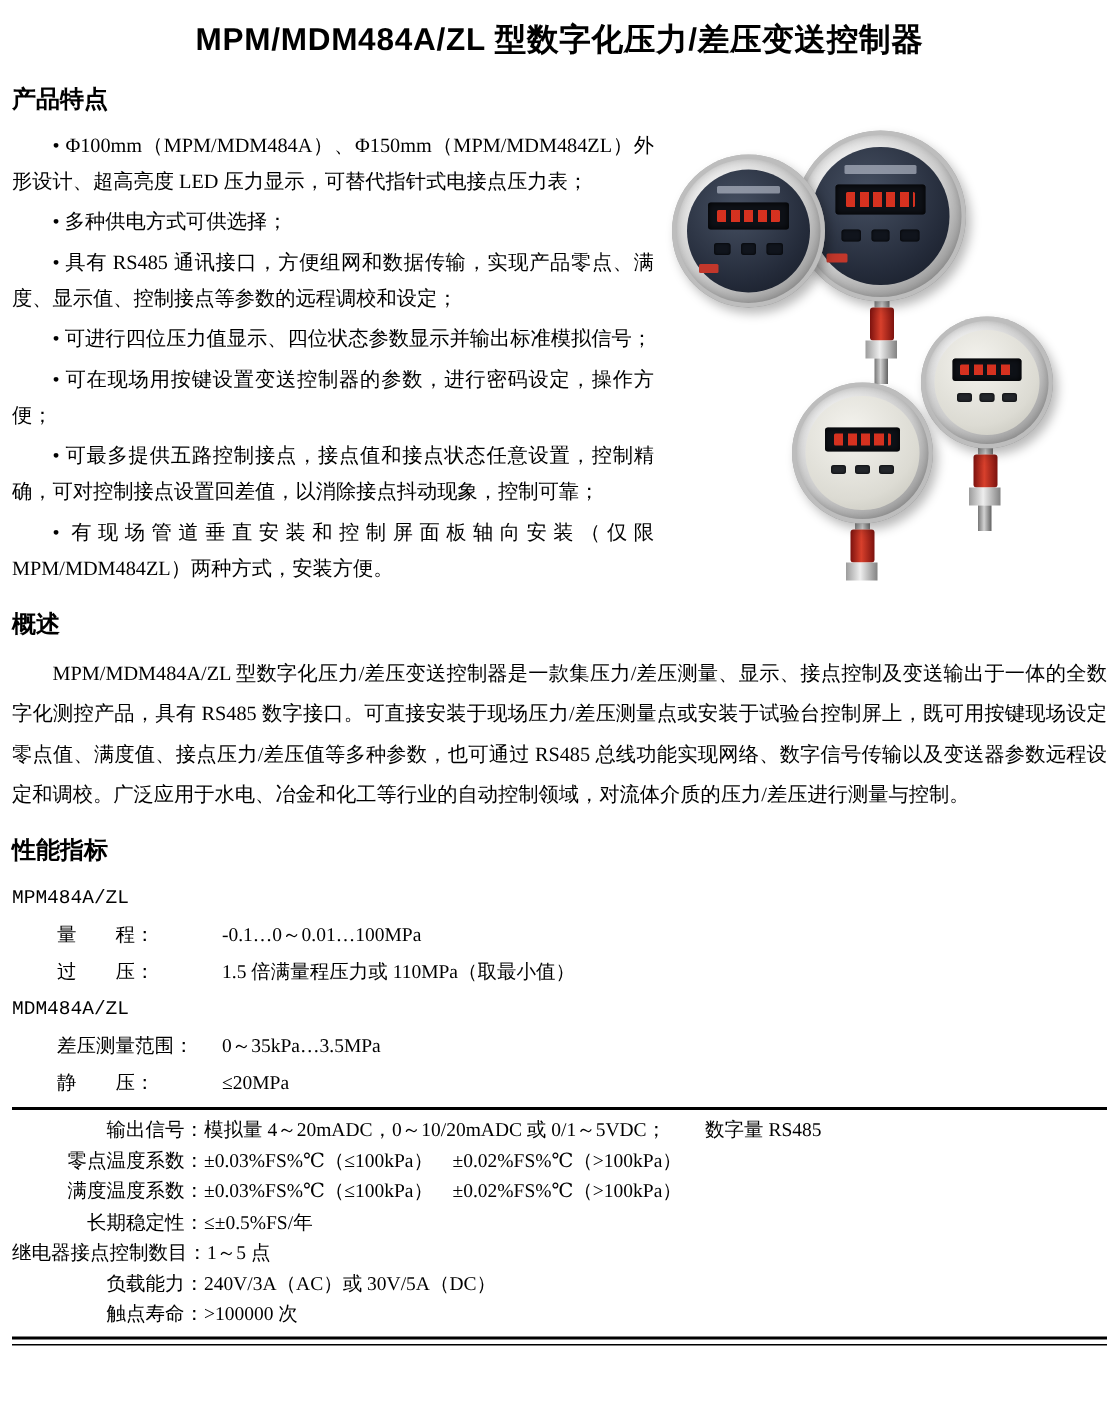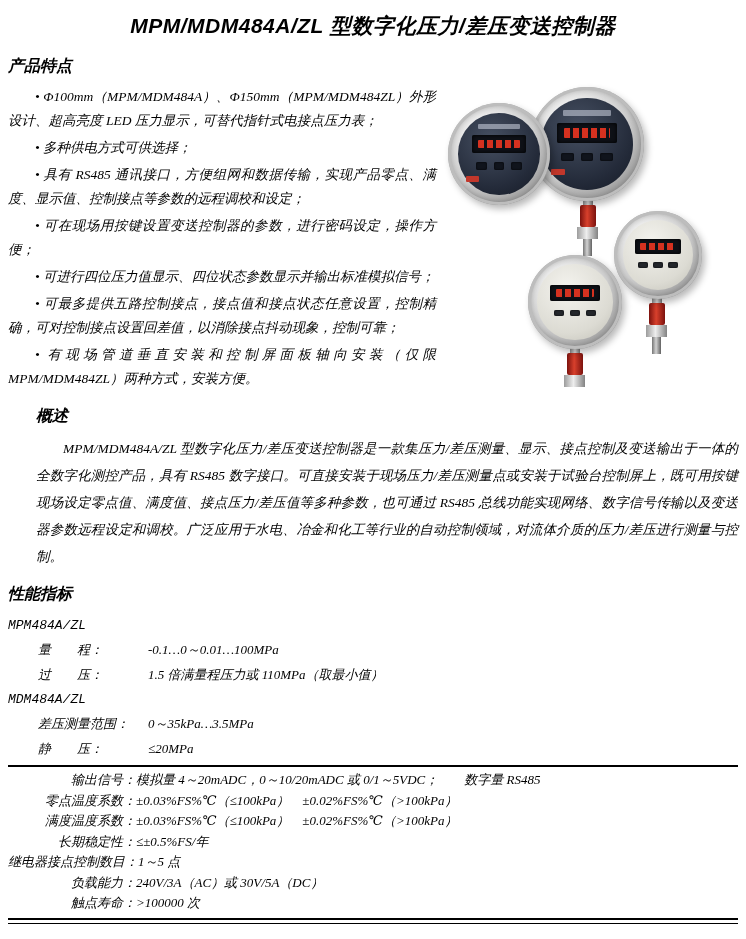--- a/index.html
+++ b/index.html
@@ -1,20 +1,20 @@
 <!DOCTYPE html>
 <html><head>
 <meta charset="utf-8">
 <style>
   html,body{margin:0;padding:0;background:#ffffff;}
   body{
     width:746px;height:939px;position:relative;overflow:hidden;
     font-family:"Liberation Serif","DejaVu Serif",serif;color:#000;
   }
-  .page{padding:8px 8px 0 8px;box-sizing:border-box;font-style:italic;}
+  .page{padding:8px 8px 0 8px;box-sizing:border-box;}
 
   h1.title{
     font-family:"Liberation Sans","DejaVu Sans",sans-serif;
     font-weight:bold;font-size:21px;text-align:center;
     margin:4px 0 16px 0;letter-spacing:.5px;
   }
   h2.sec{
     font-family:"Liberation Sans","DejaVu Sans",sans-serif;
     font-weight:bold;font-size:16px;margin:0 0 8px 0;
   }
@@ -54,21 +54,21 @@
 
   .g-b{left:84px;top:0;width:114px;height:114px;z-index:1;}
   .s-b{left:131px;top:110px;z-index:0;}
   .g-a{left:2px;top:16px;width:102px;height:102px;z-index:2;}
   .g-c{left:168px;top:124px;width:88px;height:88px;z-index:2;}
   .s-c{left:200px;top:208px;z-index:1;}
   .g-d{left:82px;top:168px;width:94px;height:94px;z-index:3;}
   .s-d{left:118px;top:258px;z-index:2;}
 
   
-  .overview{margin-top:12px;margin-left:28px;}
+  .overview{margin-top:12px;}
   .overview p{margin:0;font-size:13.5px;line-height:27px;text-align:justify;text-indent:2em;}
 
   
   .specs{margin-top:14px;font-size:13px;}
   .specs h2{margin-bottom:10px;}
   .model{font-family:"Liberation Mono","DejaVu Sans Mono",monospace;font-size:13px;line-height:22px;margin-top:2px;}
   .grow{display:flex;line-height:25px;padding-left:30px;white-space:pre-wrap;}
   .glabel{flex:none;width:110px;}
   .trow{display:flex;line-height:20.5px;white-space:pre-wrap;text-align:right;}
   .tlabel{flex:none;min-width:128px;white-space:pre;}
@@ -157,22 +157,22 @@
           <i class="neck"></i>
           <i class="red"></i>
           <i class="hex"></i>
         </div>
     </div>
 
     <ul class="features">
       <li>• Φ100mm（MPM/MDM484A）、Φ150mm（MPM/MDM484ZL）外形设计、超高亮度 LED 压力显示，可替代指针式电接点压力表；</li>
       <li>• 多种供电方式可供选择；</li>
       <li>• 具有 RS485 通讯接口，方便组网和数据传输，实现产品零点、满度、显示值、控制接点等参数的远程调校和设定；</li>
+      <li>• 可进行四位压力值显示、四位状态参数显示并输出标准模拟信号；</li>
       <li>• 可在现场用按键设置变送控制器的参数，进行密码设定，操作方便；</li>
-      <li>• 可进行四位压力值显示、四位状态参数显示并输出标准模拟信号；</li>
       <li>• 可最多提供五路控制接点，接点值和接点状态任意设置，控制精确，可对控制接点设置回差值，以消除接点抖动现象，控制可靠；</li>
       <li>• 有现场管道垂直安装和控制屏面板轴向安装（仅限 MPM/MDM484ZL）两种方式，安装方便。</li>
     </ul>
   </section>
 
   <section class="overview">
     <h2 class="sec">概述</h2>
     <p>MPM/MDM484A/ZL 型数字化压力/差压变送控制器是一款集压力/差压测量、显示、接点控制及变送输出于一体的全数字化测控产品，具有 RS485 数字接口。可直接安装于现场压力/差压测量点或安装于试验台控制屏上，既可用按键现场设定零点值、满度值、接点压力/差压值等多种参数，也可通过 RS485 总线功能实现网络、数字信号传输以及变送器参数远程设定和调校。广泛应用于水电、冶金和化工等行业的自动控制领域，对流体介质的压力/差压进行测量与控制。</p>
   </section>
 

